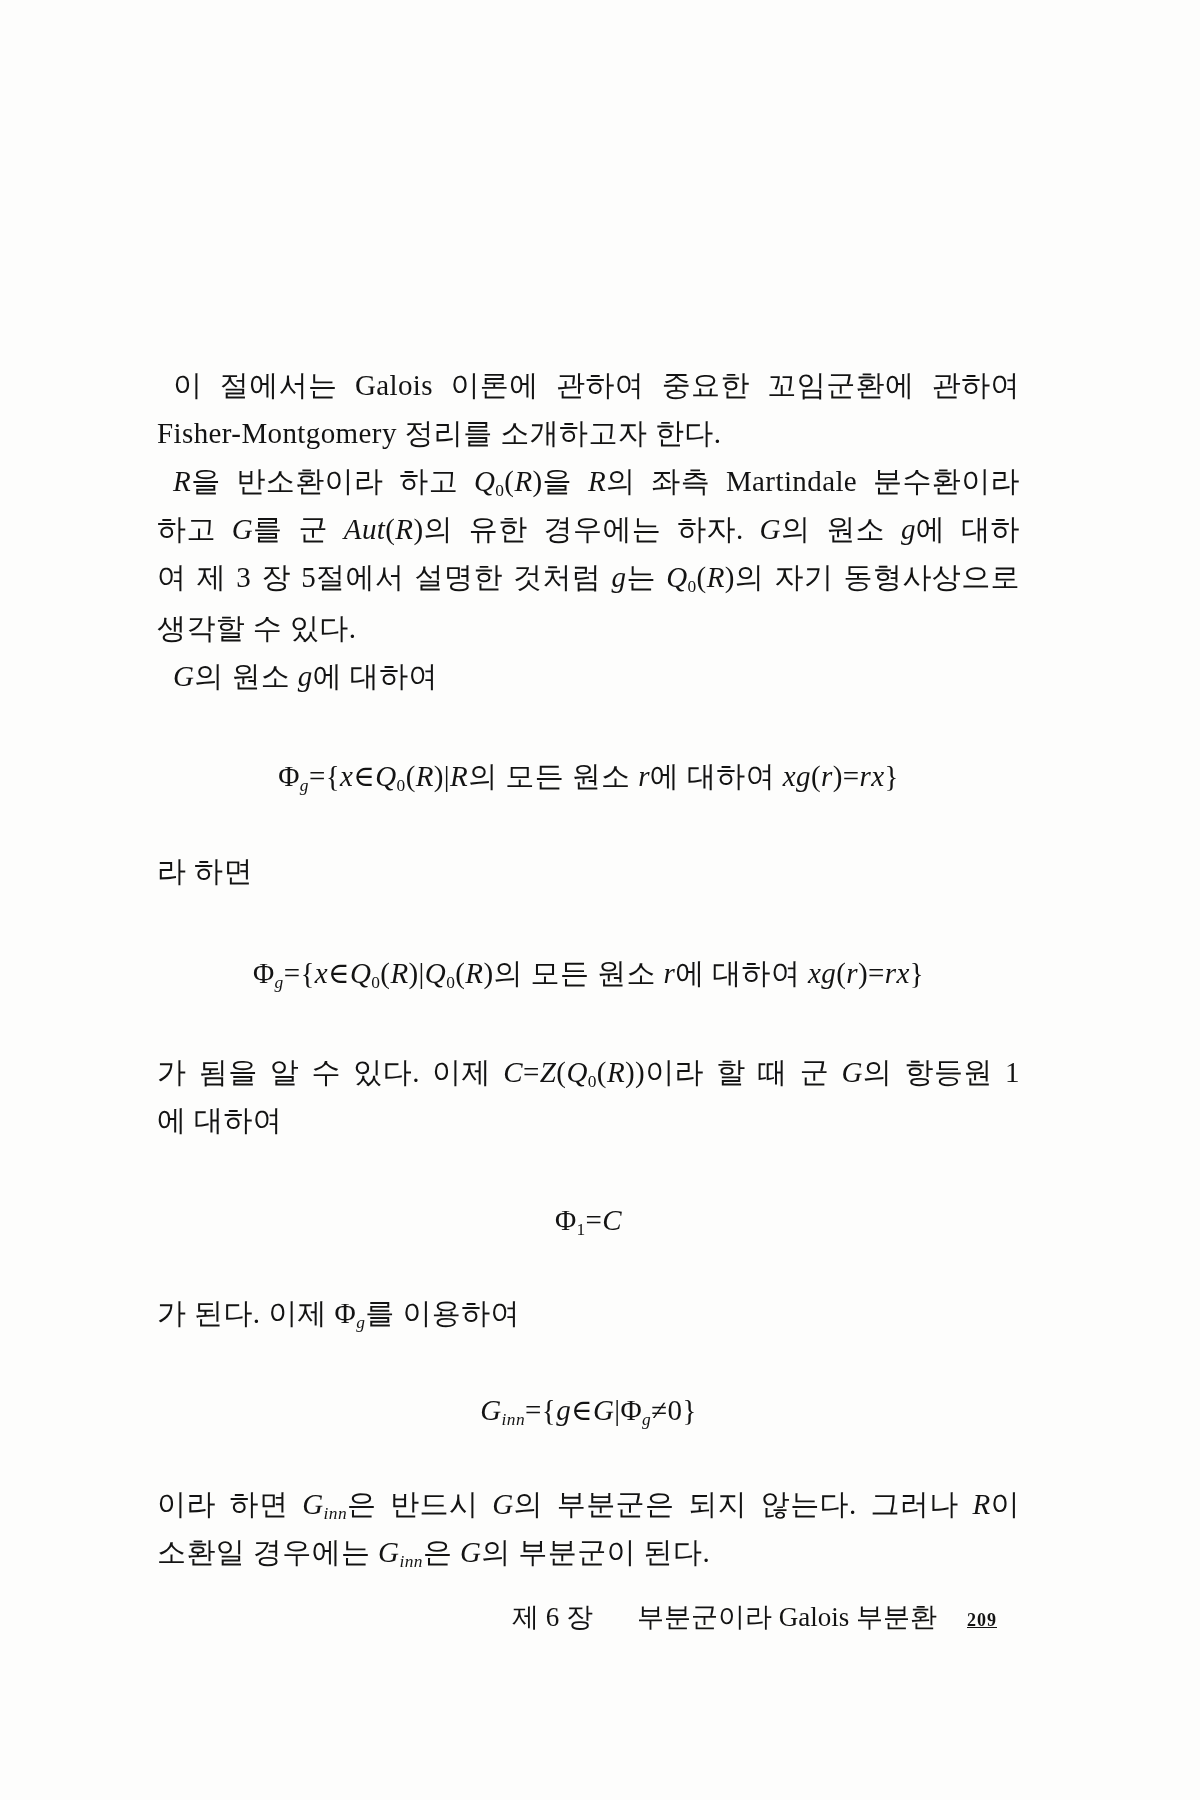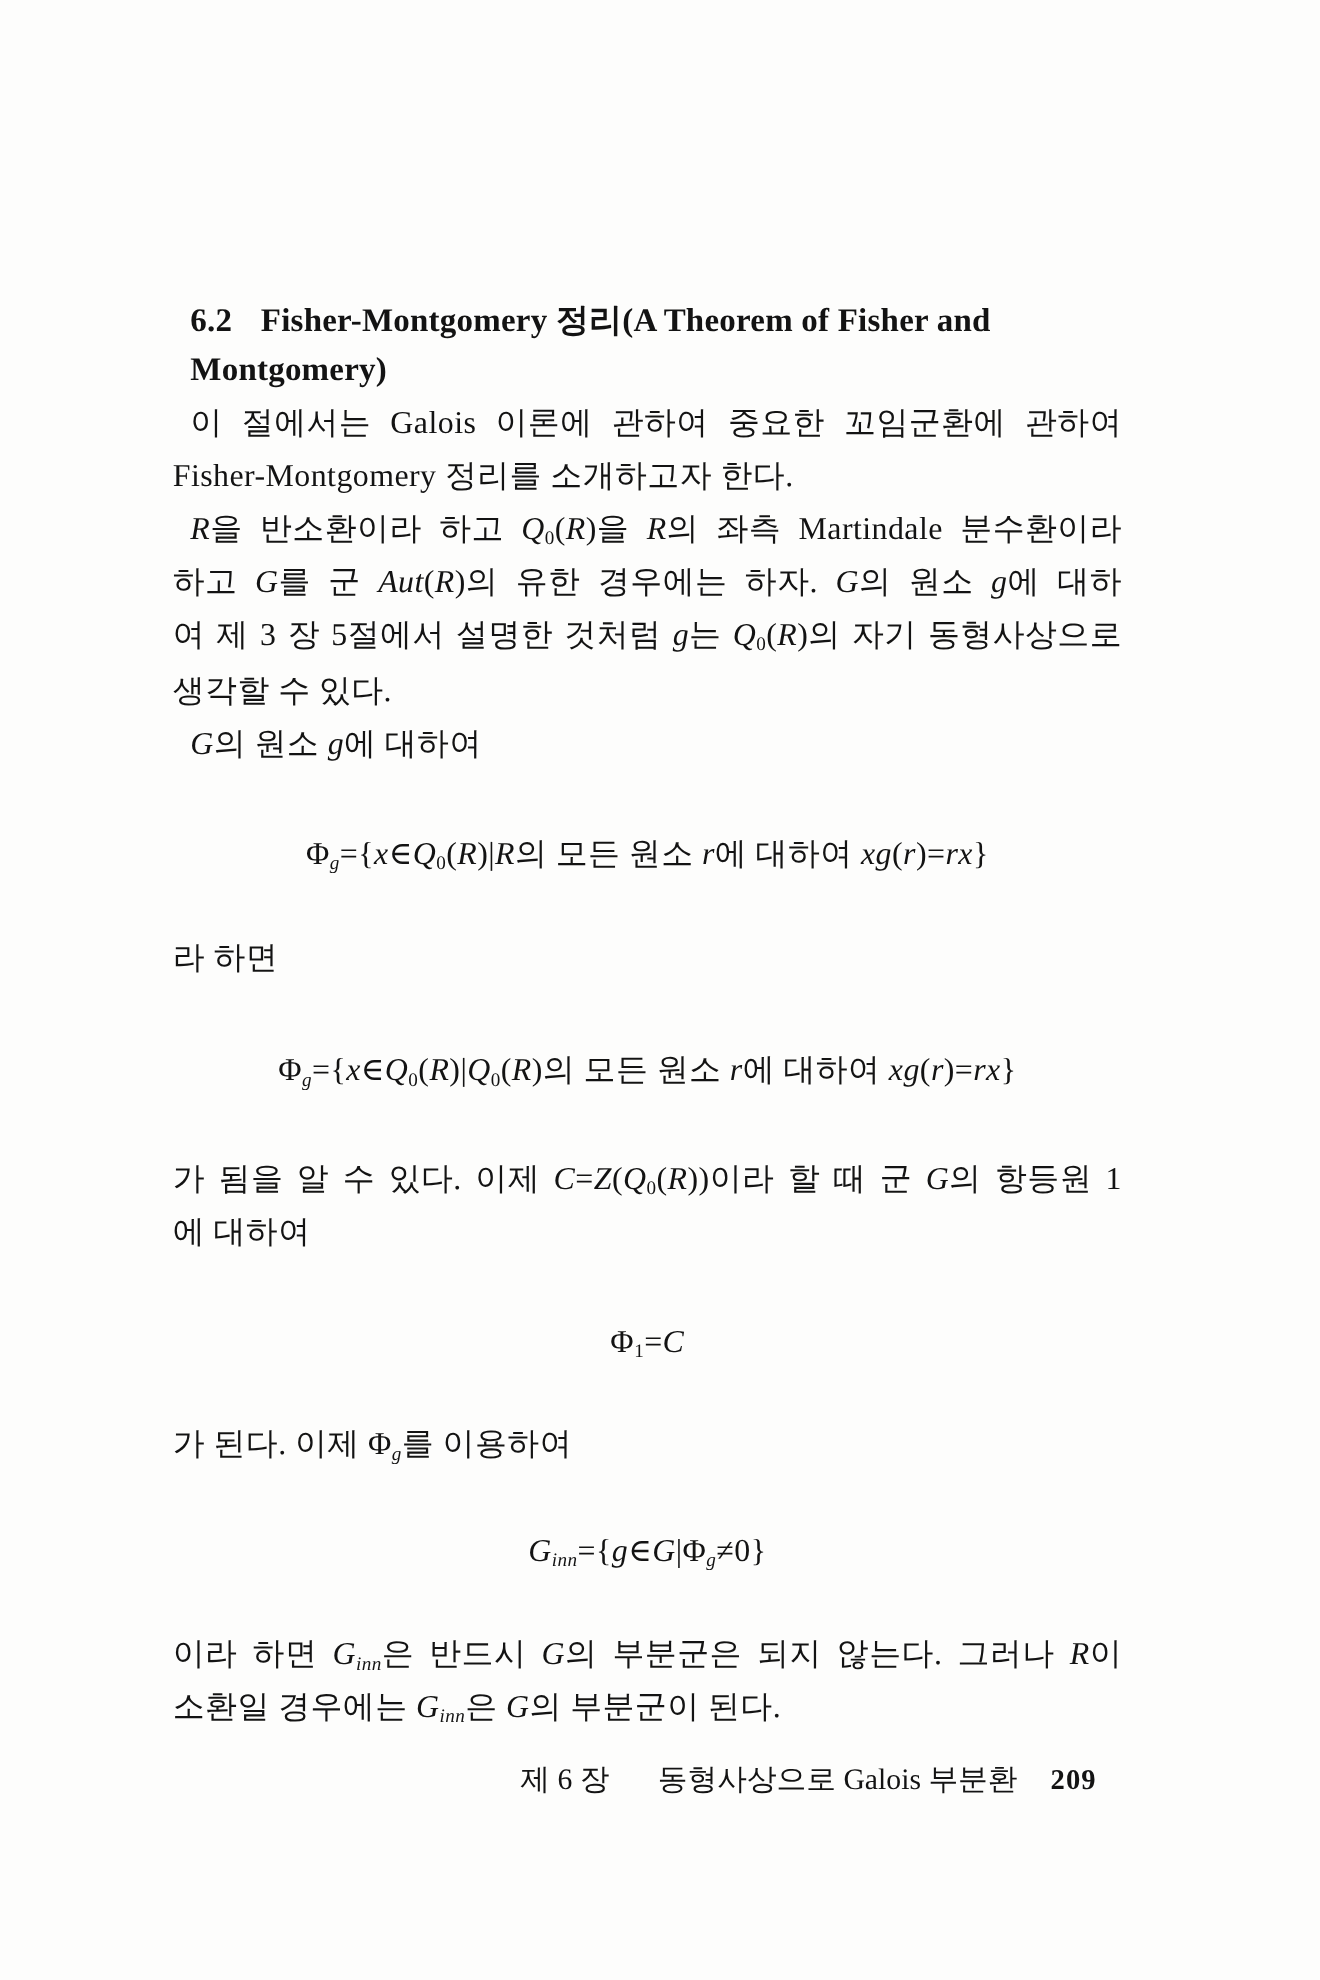--- a/index.html
+++ b/index.html
@@ -46,35 +46,32 @@
     width: 863px;
     height: 46px;
     line-height: 46px;
     font-size: 27px;
     text-align: right;
     padding-right: 23px;
     box-sizing: border-box;
   }
   .footer .chap { margin-right: 44px; }
   .footer .chap-title { margin-right: 30px; }
-  .footer .pagenum { font-weight: 600; font-size: 26px; letter-spacing: 1px; }
+  .footer .pagenum { font-weight: 600; font-size: 18px; letter-spacing: 1px; text-decoration: underline; }
   
   .mp-n { font-style: normal; }
   .mp-i { font-style: italic; }
   .mp-sub { font-size: 0.60em; vertical-align: -0.28em; }
   .mp-isub { font-style: italic; font-size: 0.60em; vertical-align: -0.28em; }
 </style>
 </head>
 <body>
 
 <div class="page">
 
-  <div class="heading">
-    <span class="sec-num">6.2</span><span>Fisher-Montgomery 정리(A Theorem of Fisher and Montgomery)</span>
-  </div>
 
   <div class="line justify indent" style="top:361px"><span class="mp-n">이 절에서는 Galois 이론에 관하여 중요한 꼬임군환에 관하여</span></div>
   <div class="line" style="top:409px"><span class="mp-n">Fisher-Montgomery 정리를 소개하고자 한다.</span></div>
 
   <div class="line justify indent" style="top:457px"><span class="mp-i">R</span><span class="mp-n">을 반소환이라 하고 </span><span class="mp-i">Q</span><span class="mp-sub">0</span><span class="mp-n">(</span><span class="mp-i">R</span><span class="mp-n">)을 </span><span class="mp-i">R</span><span class="mp-n">의 좌측 Martindale 분수환이라</span></div>
   <div class="line justify" style="top:505px"><span class="mp-n">하고 </span><span class="mp-i">G</span><span class="mp-n">를 군 </span><span class="mp-i">Aut</span><span class="mp-n">(</span><span class="mp-i">R</span><span class="mp-n">)의 유한 경우에는 하자. </span><span class="mp-i">G</span><span class="mp-n">의 원소 </span><span class="mp-i">g</span><span class="mp-n">에 대하</span></div>
   <div class="line justify" style="top:553px"><span class="mp-n">여 제 3 장 5절에서 설명한 것처럼 </span><span class="mp-i">g</span><span class="mp-n">는 </span><span class="mp-i">Q</span><span class="mp-sub">0</span><span class="mp-n">(</span><span class="mp-i">R</span><span class="mp-n">)의 자기 동형사상으로</span></div>
   <div class="line" style="top:604px"><span class="mp-n">생각할 수 있다.</span></div>
 
   <div class="line indent" style="top:652px"><span class="mp-i">G</span><span class="mp-n">의 원소 </span><span class="mp-i">g</span><span class="mp-n">에 대하여</span></div>
@@ -91,16 +88,16 @@
   <div class="line eq" style="top:1196px"><span class="mp-n">Φ</span><span class="mp-sub">1</span><span class="mp-n">=</span><span class="mp-i">C</span></div>
 
   <div class="line" style="top:1289px"><span class="mp-n">가 된다. 이제 </span><span class="mp-n">Φ</span><span class="mp-isub">g</span><span class="mp-n">를 이용하여</span></div>
 
   <div class="line eq" style="top:1386px"><span class="mp-i">G</span><span class="mp-isub">inn</span><span class="mp-n">={</span><span class="mp-i">g</span><span class="mp-n">∈</span><span class="mp-i">G</span><span class="mp-n">|</span><span class="mp-n">Φ</span><span class="mp-isub">g</span><span class="mp-n">≠0}</span></div>
 
   <div class="line justify" style="top:1480px"><span class="mp-n">이라 하면 </span><span class="mp-i">G</span><span class="mp-isub">inn</span><span class="mp-n">은 반드시 </span><span class="mp-i">G</span><span class="mp-n">의 부분군은 되지 않는다. 그러나 </span><span class="mp-i">R</span><span class="mp-n">이</span></div>
   <div class="line" style="top:1528px"><span class="mp-n">소환일 경우에는 </span><span class="mp-i">G</span><span class="mp-isub">inn</span><span class="mp-n">은 </span><span class="mp-i">G</span><span class="mp-n">의 부분군이 된다.</span></div>
 
   <div class="footer">
-    <span class="chap">제 6 장</span><span class="chap-title">동형사상으로 Galois 부분환</span><span class="pagenum">209</span>
+    <span class="chap">제 6 장</span><span class="chap-title">부분군이라 Galois 부분환</span><span class="pagenum">209</span>
   </div>
 
 </div>
 
 </body></html>

